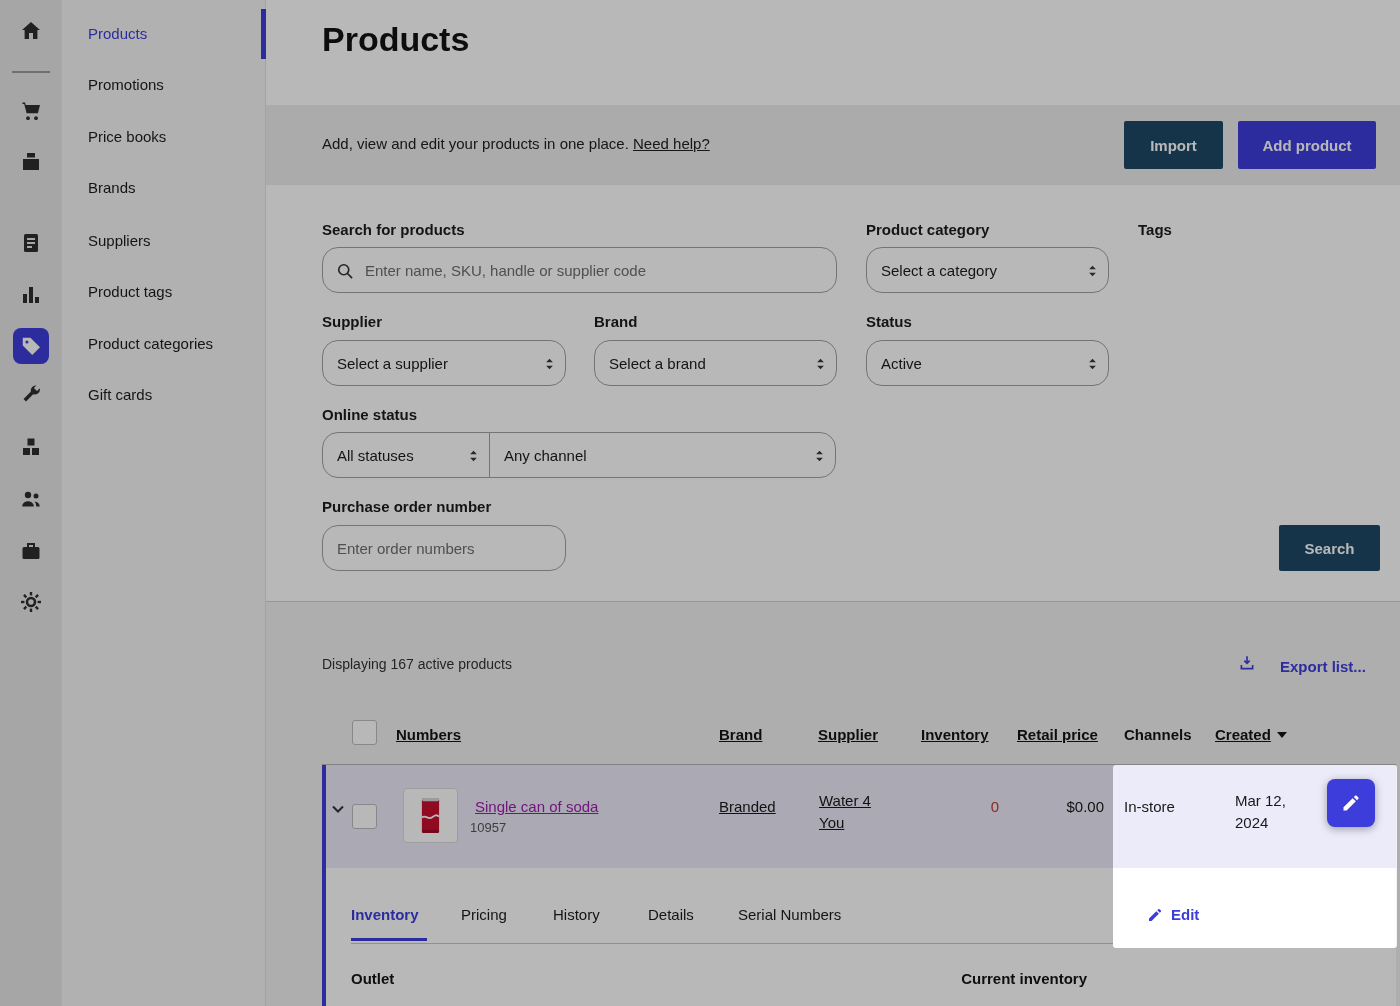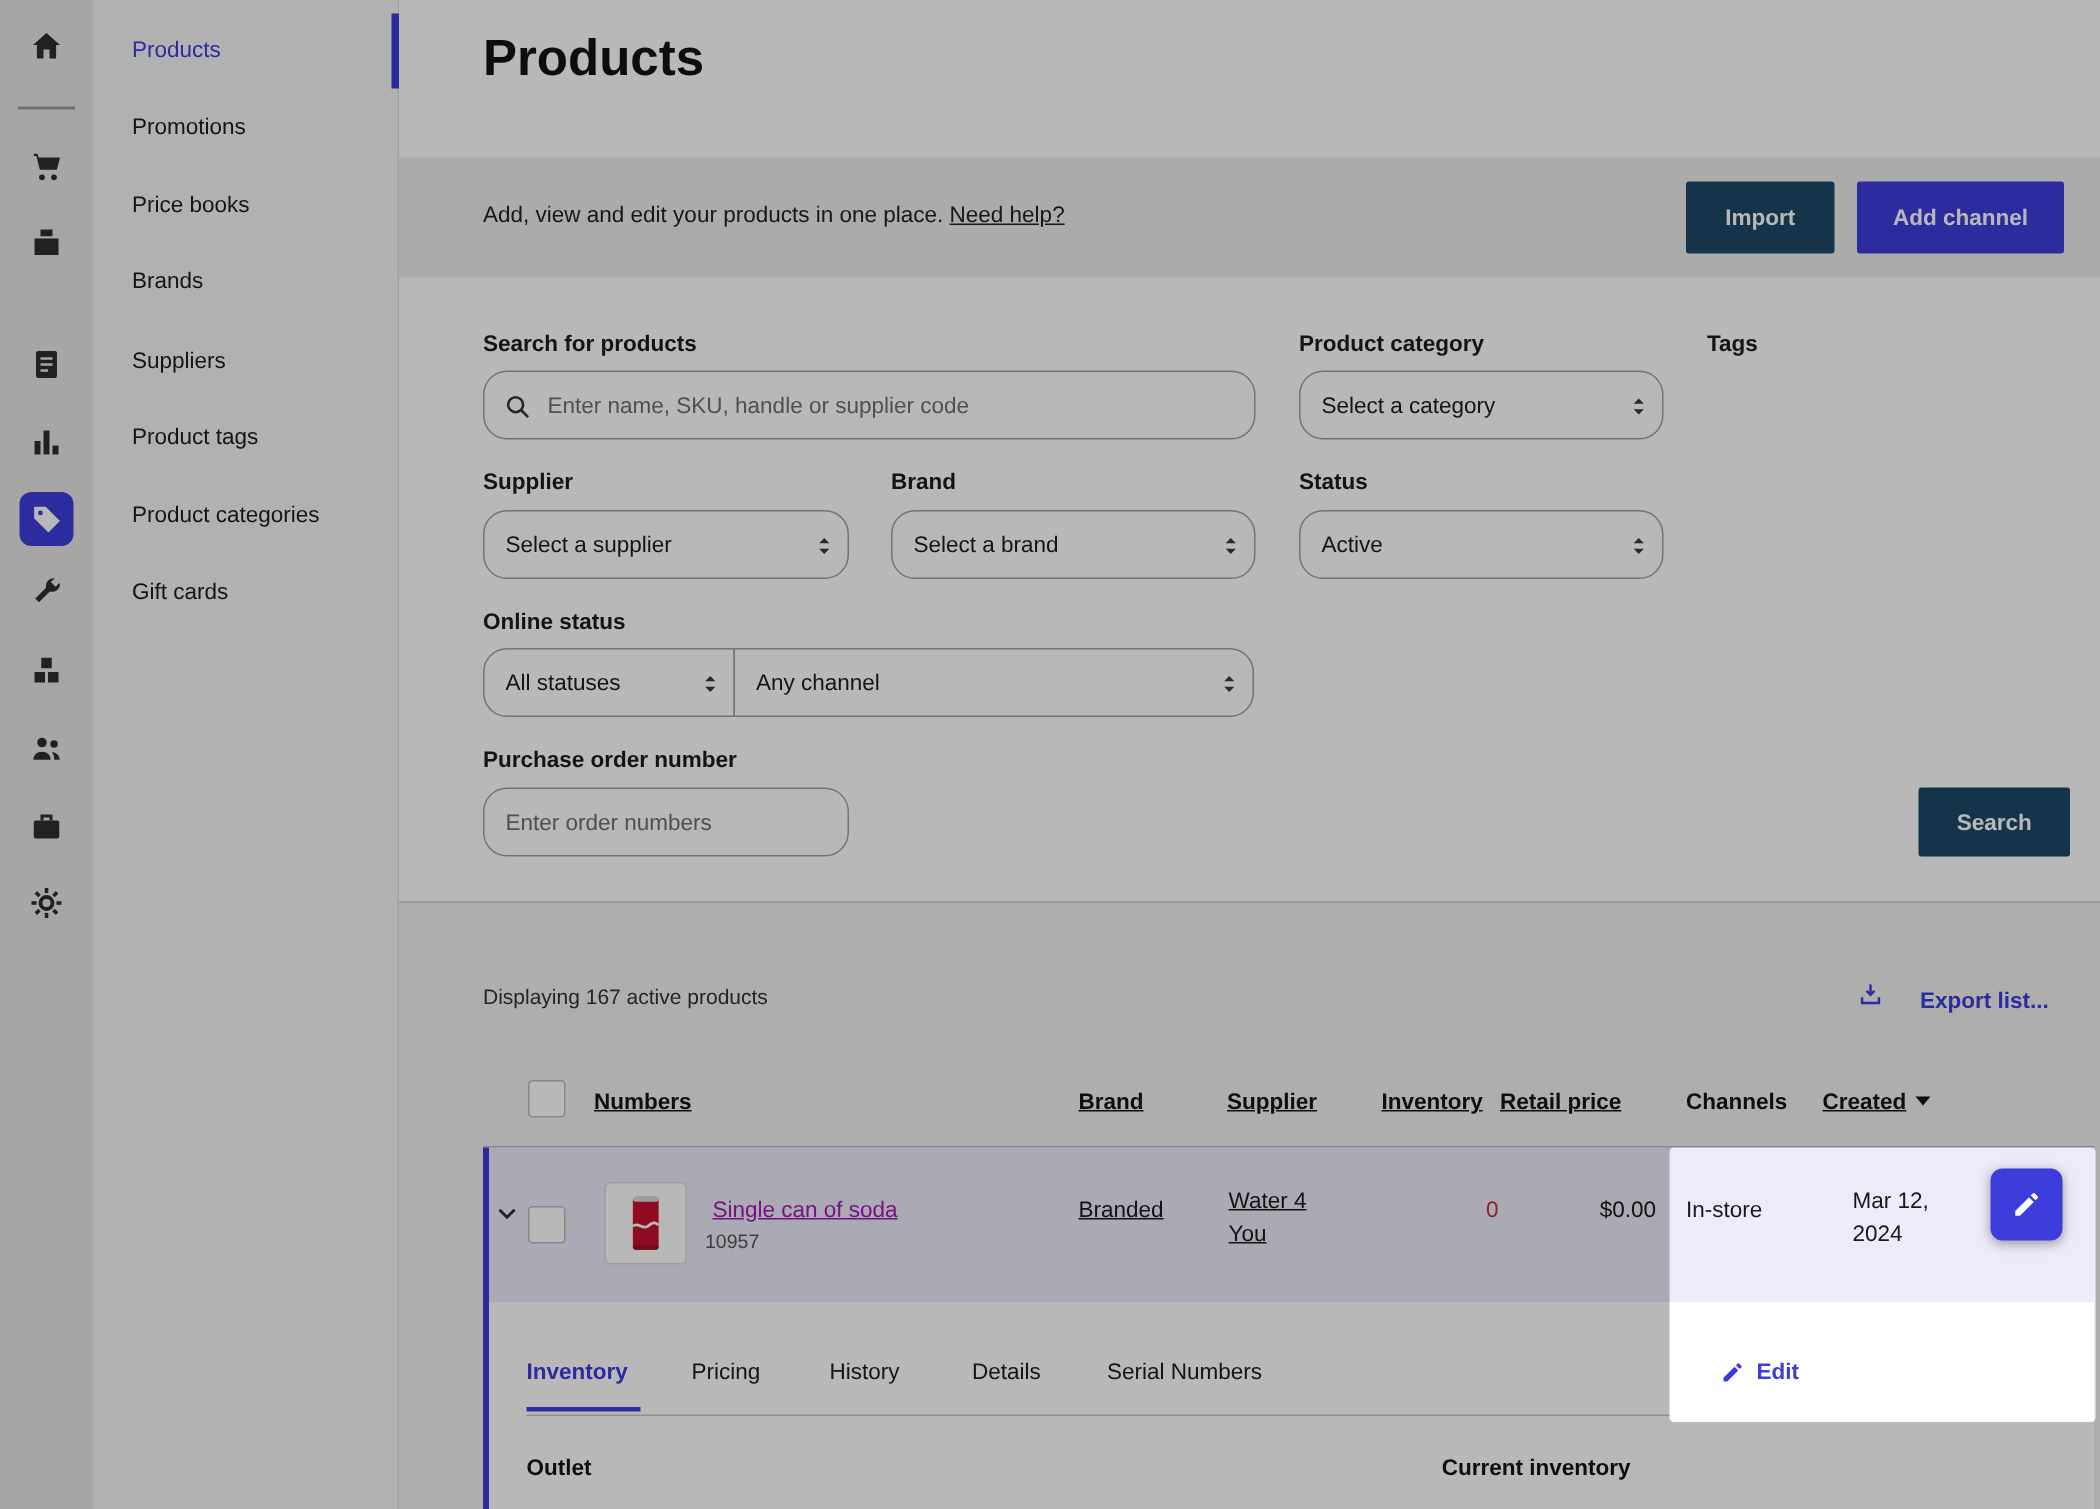--- a/index.html
+++ b/index.html
@@ -198,21 +198,21 @@
   </nav>
 
   <h1 class="page-title">Products</h1>
 
   <section class="banner">
     <p class="banner-text">
       <span>Add, view and edit your products in one place.</span>
       <a>Need help?</a>
     </p>
     <button class="btn btn-navy btn-import">Import</button>
-    <button class="btn btn-brand btn-add">Add channel</button>
+    <button class="btn btn-brand btn-add">Add product</button>
   </section>
 
   <div class="flabel lbl-search">Search for products</div>
   <div class="field has-icon fld-search">
     <span class="mag">
       <svg width="20" height="20" viewBox="0 0 24 24">
           <circle cx="10.5" cy="10.5" r="6" fill="none" stroke="#333" stroke-width="2"></circle>
           <path d="M15 15l5.5 5.5" stroke="#333" stroke-width="2"></path>
         </svg>
     </span>
@@ -291,21 +291,21 @@
     </span>
     <span>Export list...</span>
   </div>
 
   <div class="thead">
     <div class="checkbox" style="position:absolute;left:30px;top:20px;"></div>
     <span class="th" style="left:74px">Numbers</span>
     <span class="th" style="left:397px">Brand</span>
     <span class="th" style="left:496px">Supplier</span>
     <span class="th" style="left:599px">Inventory</span>
-    <span class="th" style="left:678px">Retail price</span>
+    <span class="th" style="left:695px">Retail price</span>
     <span class="th plain" style="left:802px">Channels</span>
     <span class="th" style="left:893px"><span>Created</span><span class="caret"></span></span>
   </div>
 
   <div class="rowbar"></div>
 
   <div class="prow">
     <span class="chev">
       <svg width="16" height="16" viewBox="0 0 16 16">
           <path d="M3 5.5l5 5 5-5" stroke="#333" stroke-width="2" fill="none"></path>

